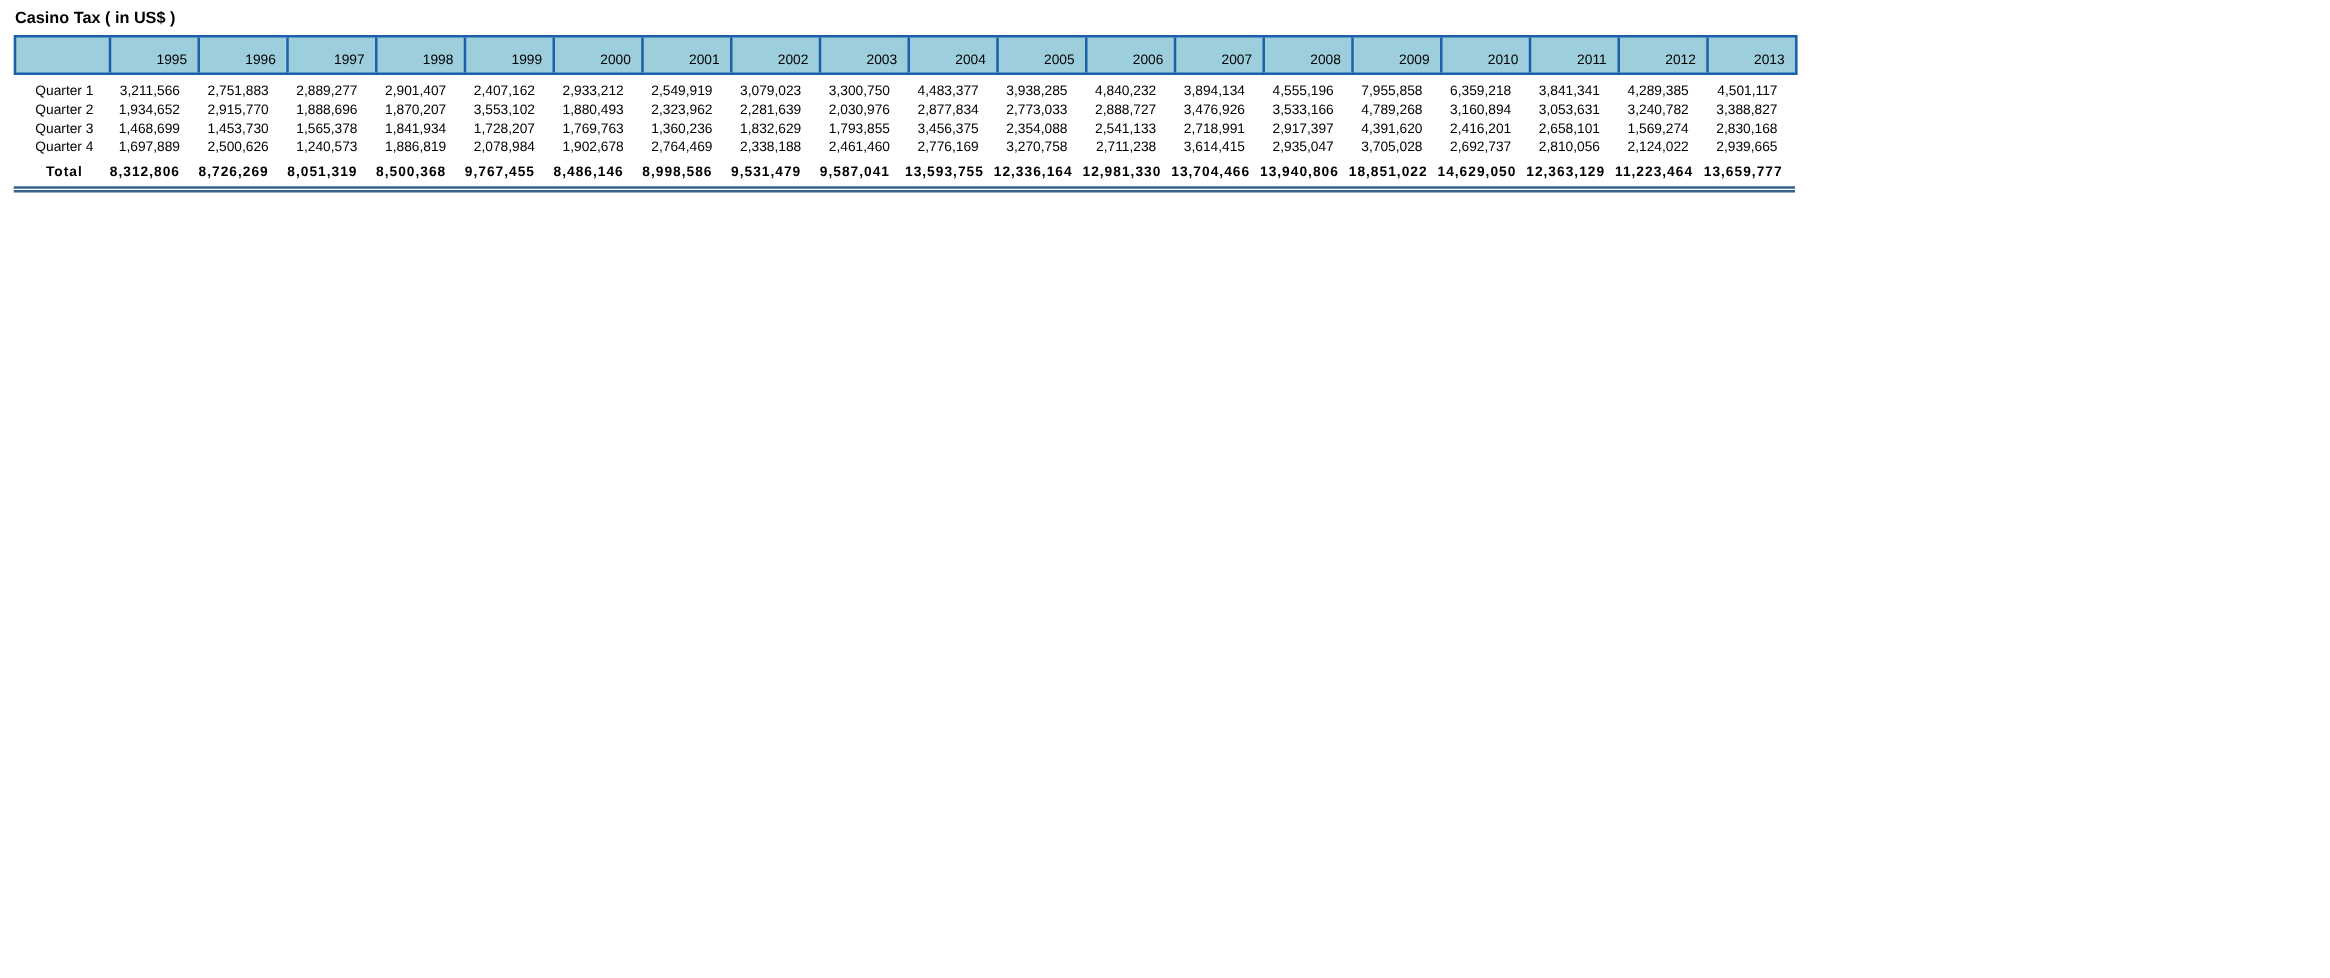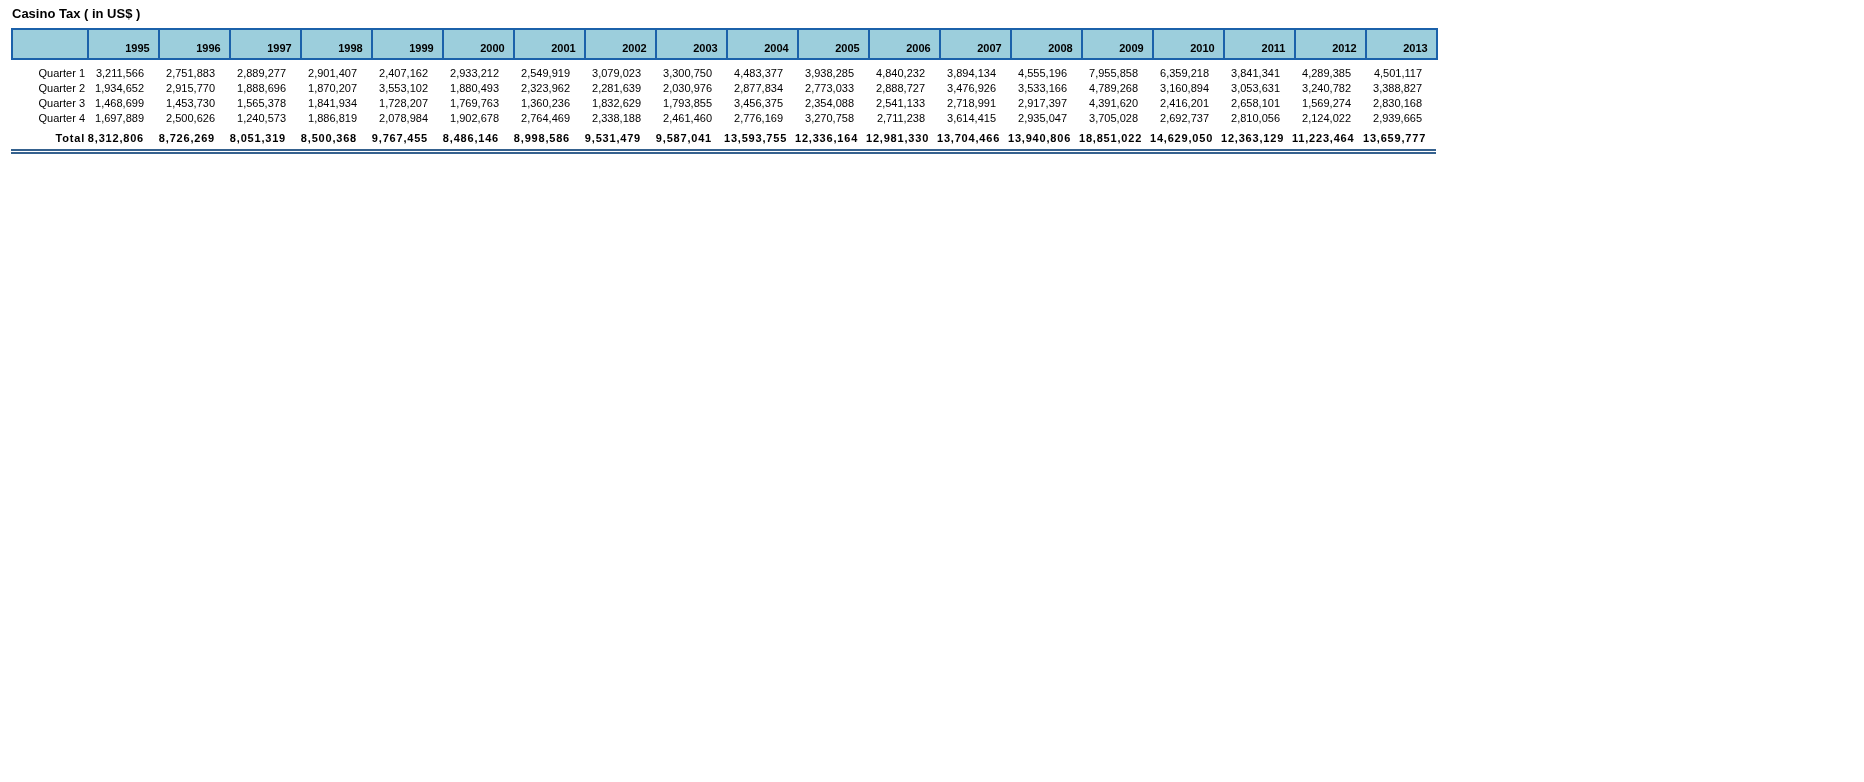--- a/index.html
+++ b/index.html
@@ -30,36 +30,36 @@
     width: 1427px;
     height: 32px;
     background: #9CCEDC;
     border: 2px solid #1B61AA;
   }
   .hcell {
     display: flex;
     align-items: flex-end;
     justify-content: center;
     font-size: 11px;
-    font-weight: bold;
+    font-weight: normal;
     padding-bottom: 4px;
     padding-left: 28px;
   }
   .hcell.year-col { border-left: 2px solid #1B61AA; }
   .label-col { width: 74px; flex: 0 0 74px; }
   .year-col  { width: 71px; flex: 0 0 71px; }
   .table-body { margin-top: 6px; }
   .drow {
     display: flex;
     height: 15px;
     line-height: 15px;
     font-size: 11px;
     white-space: nowrap;
   }
-  .dlabel { padding-left: 7px; text-align: right; }
+  .dlabel { padding-left: 7px; text-align: center; }
   .dcell  { text-align: right; padding-right: 12px; }
   .total-row {
     display: flex;
     height: 15px;
     line-height: 15px;
     font-size: 11px;
     font-weight: bold;
     letter-spacing: 0.8px;
     margin-top: 5px;
     white-space: nowrap;

